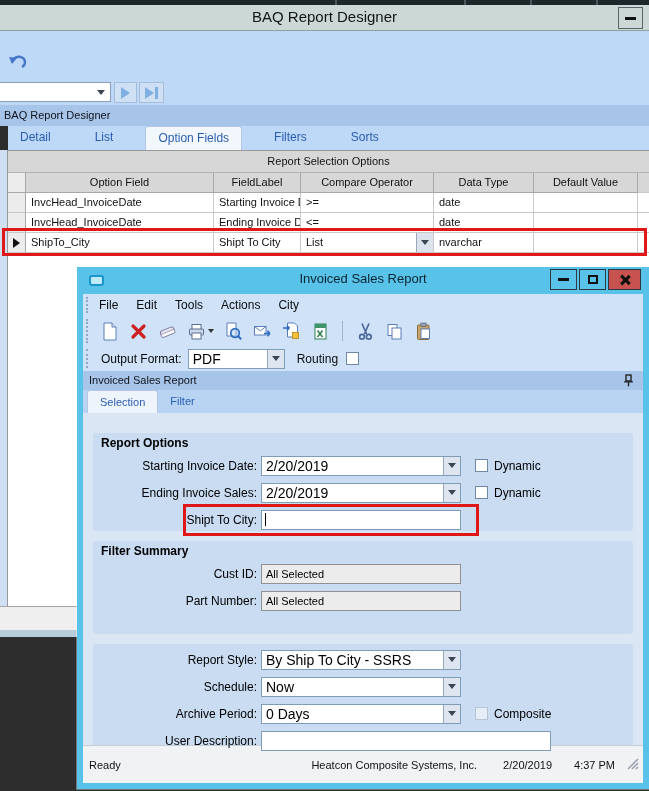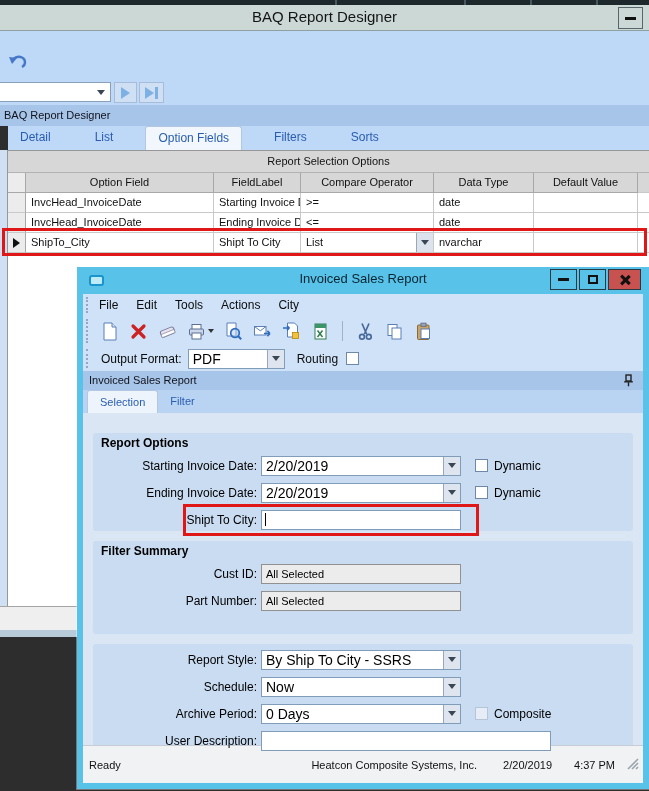--- a/index.html
+++ b/index.html
@@ -385,21 +385,21 @@
             <div class="combo w200">
               <div class="ctext">2/20/2019</div>
               <div class="cbtn">
                   <div class="tri-down"></div>
                 </div>
             </div>
             <div class="checkbox cb-ml"></div>
             <span class="dyn-label">Dynamic</span>
           </div>
           <div class="form-row">
-            <div class="f-label">Ending Invoice Date:</div>
+            <div class="f-label">Ending Invoice Sales:</div>
             <div class="combo w200">
               <div class="ctext">2/20/2019</div>
               <div class="cbtn">
                   <div class="tri-down"></div>
                 </div>
             </div>
             <div class="checkbox cb-ml"></div>
             <span class="dyn-label">Dynamic</span>
           </div>
           <div class="form-row hl-row">

